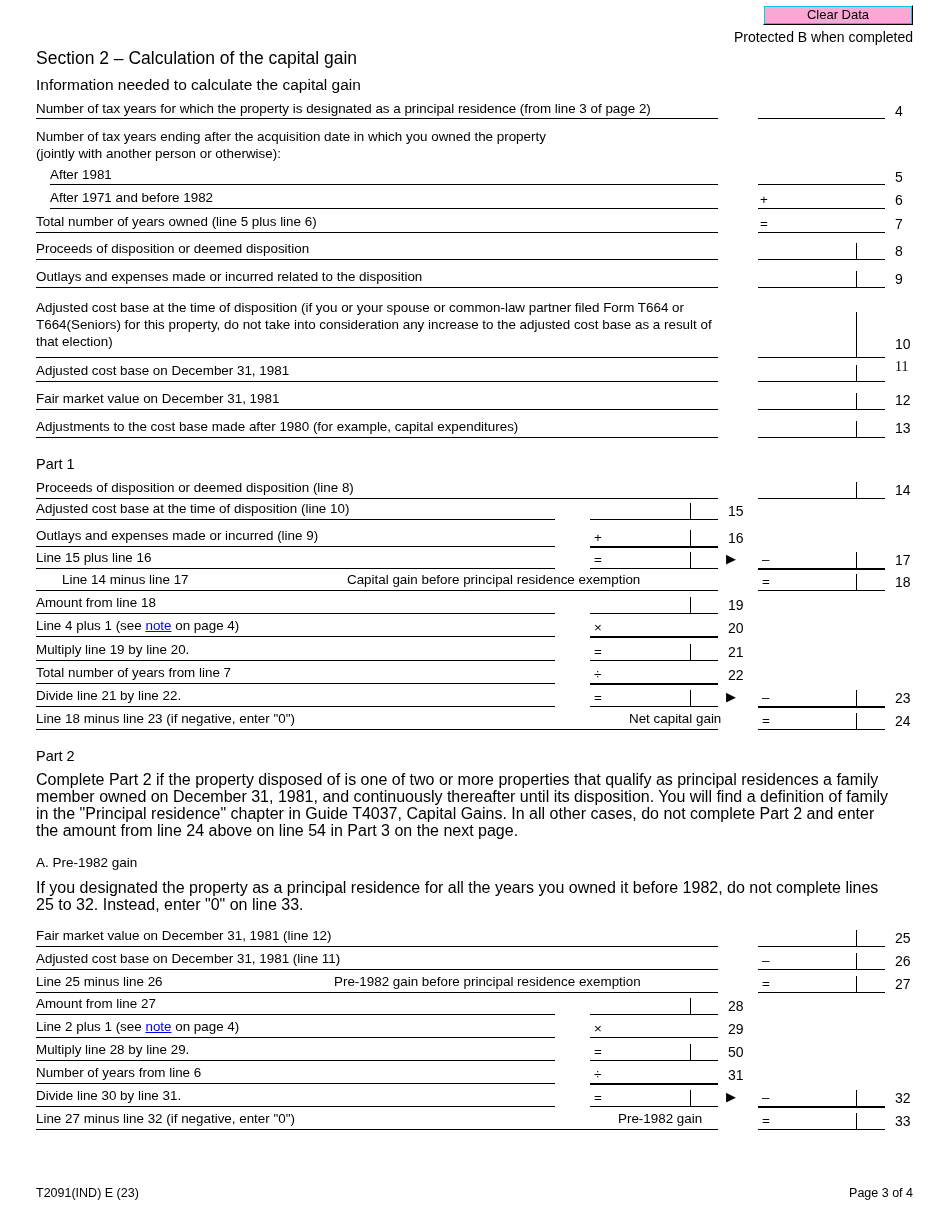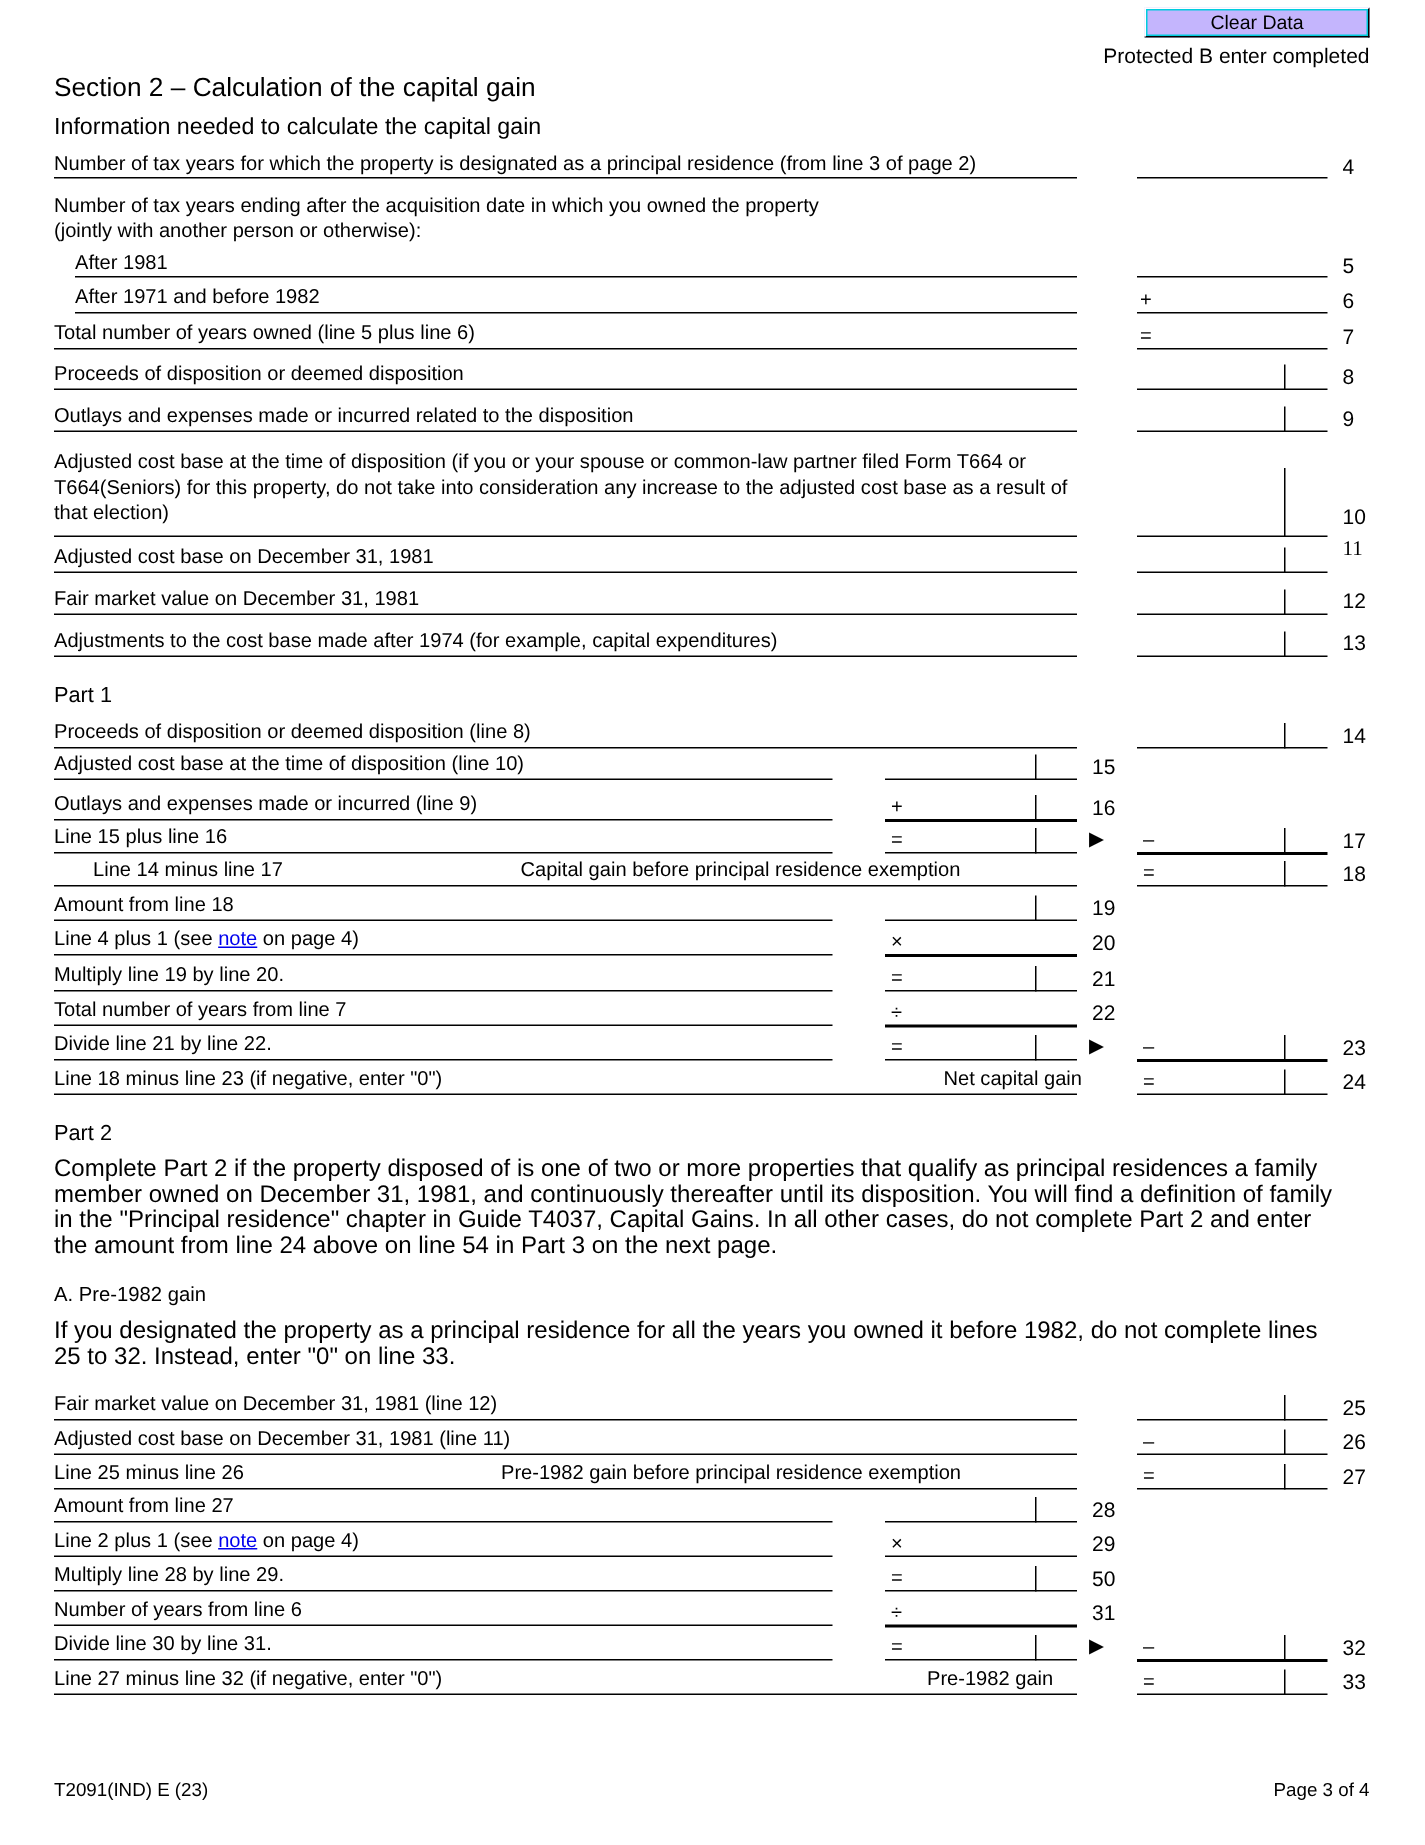--- a/index.html
+++ b/index.html
@@ -9,21 +9,21 @@
     color:#000;
     position:relative;
     overflow:hidden;
     -webkit-font-smoothing:antialiased;
   }
   .page{position:relative;width:950px;height:1230px;}
 
   
   .clear-btn{
     position:absolute;left:763px;top:5px;width:150px;height:20px;
-    background:#c4b5fd;
+    background:#f9a8d4;
     border:1px solid #000;
     border-top-color:#ffffff;border-left-color:#ffffff;
     box-shadow:inset 0 0 0 1px #00ccdd;
     font-size:13px;line-height:18px;text-align:center;
     color:#000;cursor:pointer;
     box-sizing:border-box;
   }
   .protected{
     position:absolute;right:37px;top:29px;
     font-size:14px;white-space:nowrap;
@@ -60,21 +60,21 @@
   
   .foot-l{position:absolute;left:36px;top:1186px;font-size:12.5px;}
   .foot-r{position:absolute;right:37px;top:1186px;font-size:12.5px;}
 </style>
 </head>
 <body>
 
 <div class="page">
 
   <div class="clear-btn">Clear Data</div>
-  <div class="protected">Protected B enter completed</div>
+  <div class="protected">Protected B when completed</div>
 
   <div class="h-section">Section 2 – Calculation of the capital gain</div>
   <div class="h-sub">Information needed to calculate the capital gain</div>
 
   <div class="lbl" style="left:36px;top:101px;">Number of tax years for which the property is designated as a principal residence (from line 3 of page 2)</div>
   <div class="rule" style="left:36px;top:118px;width:682px;"></div>
   <div class="rule" style="left:758px;top:118px;width:127px;"></div>
   <div class="num" style="left:895px;top:104px;">4</div>
 
   <div class="lbl" style="left:36px;top:129px;">Number of tax years ending after the acquisition date in which you owned the property</div>
@@ -120,21 +120,21 @@
   <div class="rule" style="left:758px;top:381px;width:127px;"></div>
   <div class="tick" style="left:856px;top:365px;height:17px;"></div>
   <div class="num" style="left:895px;top:360px;font-family:Liberation Serif, serif;">11</div>
 
   <div class="lbl" style="left:36px;top:391px;">Fair market value on December 31, 1981</div>
   <div class="rule" style="left:36px;top:409px;width:682px;"></div>
   <div class="rule" style="left:758px;top:409px;width:127px;"></div>
   <div class="tick" style="left:856px;top:393px;height:17px;"></div>
   <div class="num" style="left:895px;top:393px;">12</div>
 
-  <div class="lbl" style="left:36px;top:419px;">Adjustments to the cost base made after 1974 (for example, capital expenditures)</div>
+  <div class="lbl" style="left:36px;top:419px;">Adjustments to the cost base made after 1980 (for example, capital expenditures)</div>
   <div class="rule" style="left:36px;top:437px;width:682px;"></div>
   <div class="rule" style="left:758px;top:437px;width:127px;"></div>
   <div class="tick" style="left:856px;top:421px;height:17px;"></div>
   <div class="num" style="left:895px;top:421px;">13</div>
 
   <div class="h-part" style="top:456px;">Part 1</div>
 
   <div class="lbl" style="left:36px;top:480px;">Proceeds of disposition or deemed disposition (line 8)</div>
   <div class="rule" style="left:36px;top:498px;width:682px;"></div>
   <div class="rule" style="left:758px;top:498px;width:127px;"></div>

